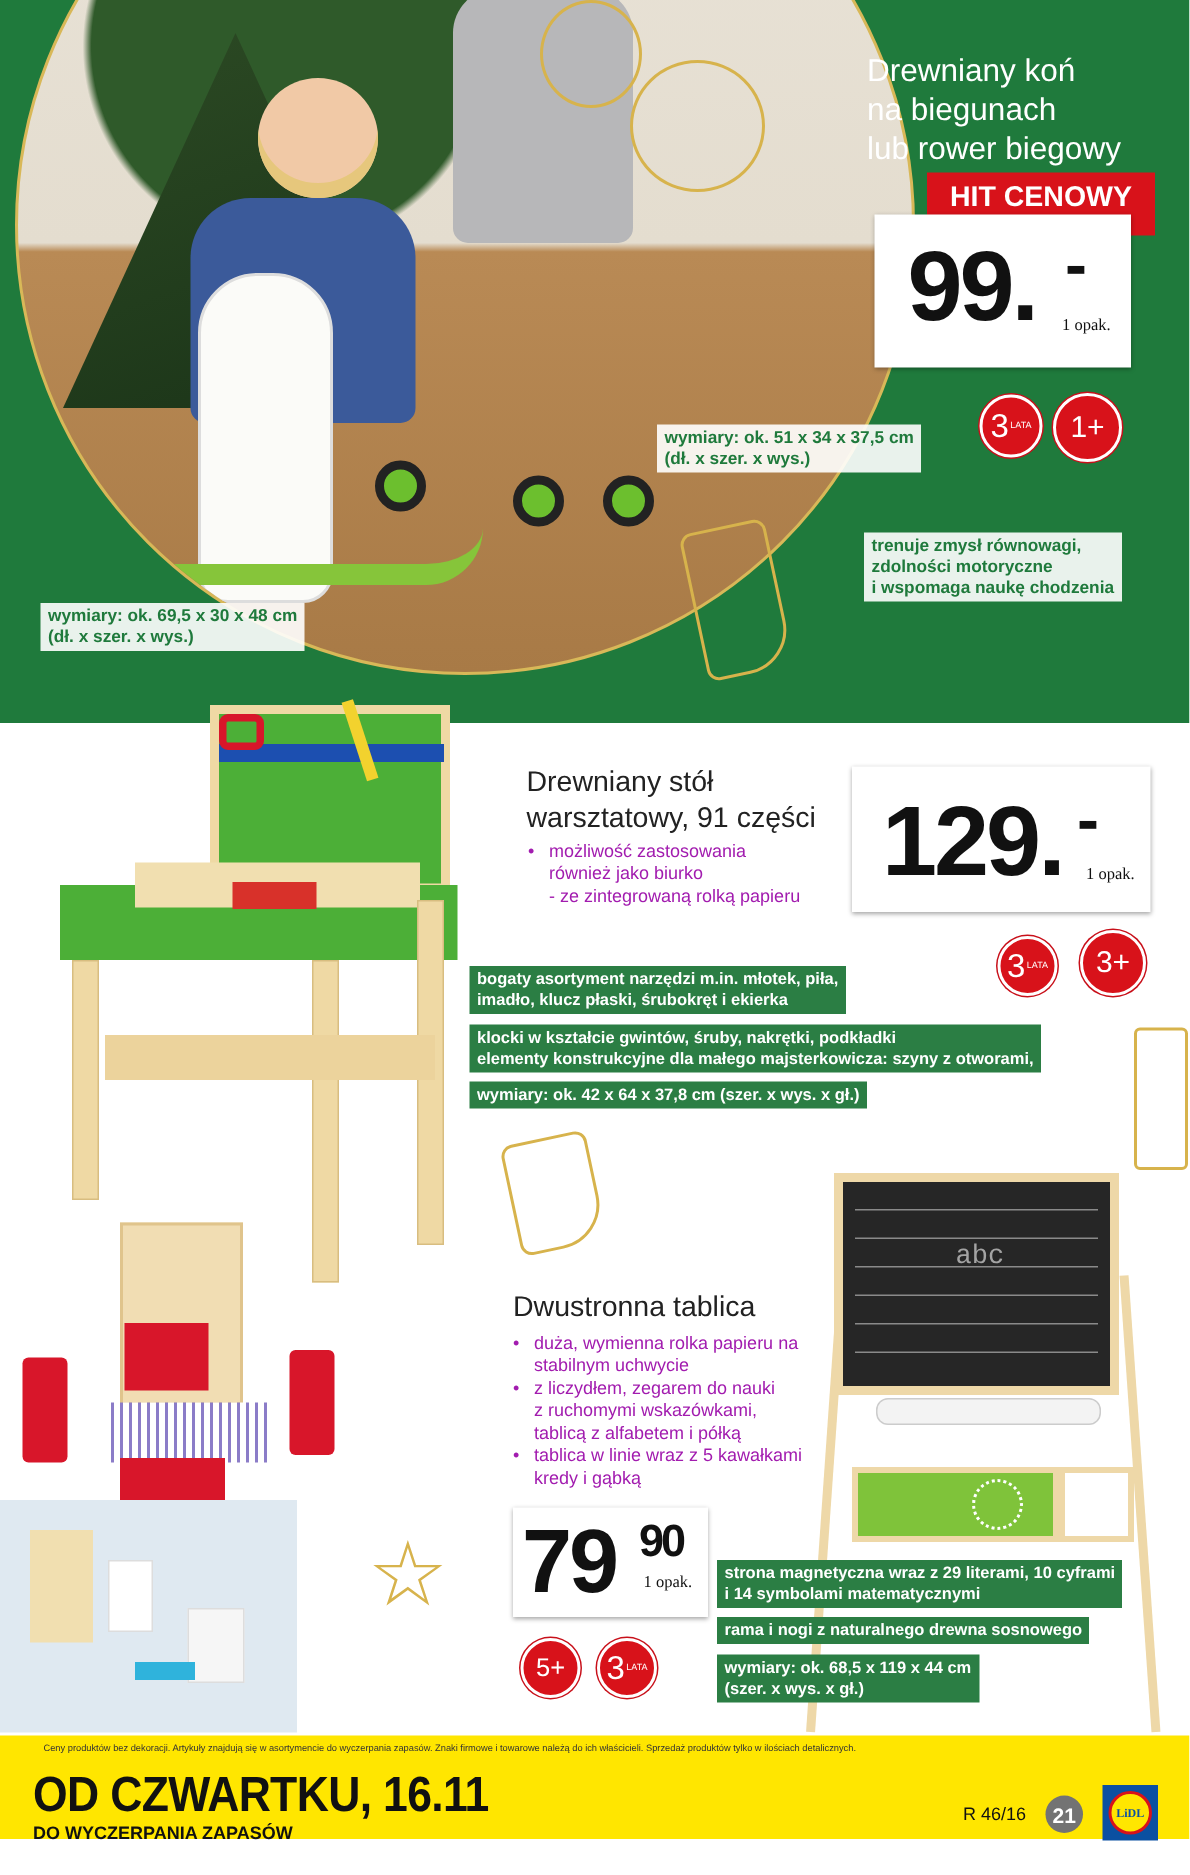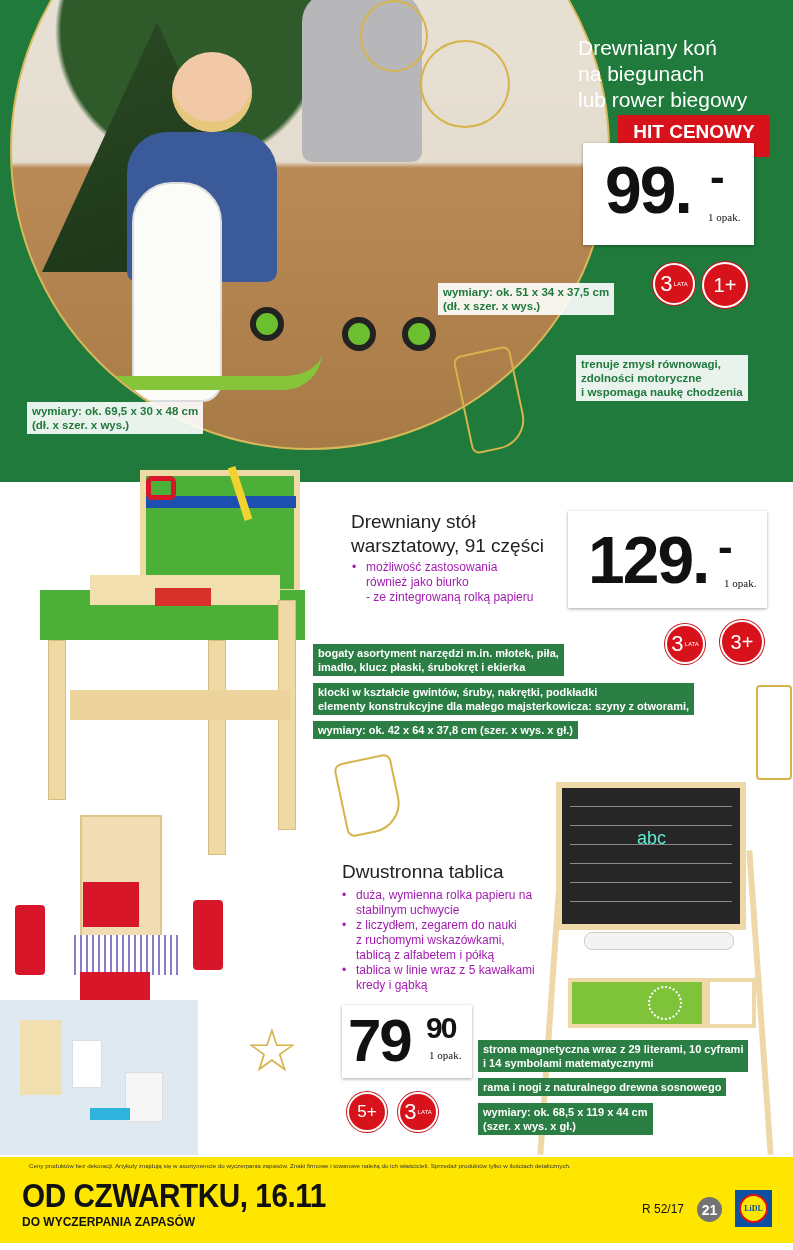--- a/index.html
+++ b/index.html
@@ -43,27 +43,27 @@
   .shelf{left:70px;top:690px;width:220px;height:30px;background:#ecd39c}
   
   .cab{left:80px;top:815px;width:82px;height:122px;background:#f1ddb3;border:2px solid #e0c48c}
   .cabdoor{left:83px;top:882px;width:56px;height:45px;background:#d8162a}
   .table{left:70px;top:935px;width:110px;height:40px;background:repeating-linear-gradient(90deg,#fff 0 4px,#8b7cc8 4px 6px)}
   .chair{background:#d8162a;width:30px;height:70px;border-radius:4px}
   .bath{left:0;top:1000px;width:198px;height:155px;background:#dfe9f1}
   
   .board{left:556px;top:782px;width:190px;height:148px;background:#262626;border:6px solid #eed8a8}
   .board .line{position:absolute;left:8px;right:8px;height:1px;background:#8a8a8a}
-  .abc{color:#5eead4;font-family:Liberation Sans, sans-serif;font-size:18px;left:75px;top:40px}
+  .abc{color:#a3a3a3;font-family:Liberation Mono, monospace;font-size:18px;left:75px;top:40px}
   .roll{left:584px;top:932px;width:150px;height:18px;background:#f3f3f3;border:1px solid #ccc;border-radius:8px}
   .greenpanel{left:568px;top:978px;width:138px;height:50px;background:#7fc33a;border:4px solid #eed8a8}
   .abacus{left:706px;top:978px;width:50px;height:50px;background:#fff;border:4px solid #eed8a8}
   .easel{background:#eed8a8;width:6px}
   
-  .footer{left:0;top:1157px;width:793px;height:86px;background:#ffe600}
+  .footer{left:0;top:1157px;width:793px;height:69px;background:#ffe600}
   .fine{left:29px;top:5px;font-family:"Liberation Sans",sans-serif;font-size:6.2px;color:#333}
   .date{left:22px;top:20px;font-family:"Liberation Sans",sans-serif;font-weight:700;font-size:33px;color:#111;letter-spacing:-0.5px;transform:scaleX(.9);transform-origin:left}
   .sub{left:22px;top:58px;font-family:"Liberation Sans",sans-serif;font-weight:700;font-size:12px;color:#111}
   .ref{left:642px;top:45px;font-family:"Liberation Sans",sans-serif;font-size:12px;color:#111}
   .pgnum{left:697px;top:40px;width:25px;height:25px;border-radius:50%;background:#737373;color:#fff;font-family:"Liberation Sans",sans-serif;font-weight:700;font-size:14px;display:flex;align-items:center;justify-content:center}
   .logo{left:735px;top:33px;width:37px;height:37px;background:#0b50a1;display:flex;align-items:center;justify-content:center}
   .logo .c{width:29px;height:29px;border-radius:50%;background:#ffe600;border:2px solid #d8121a;display:flex;align-items:center;justify-content:center;font-family:"Liberation Serif",serif;font-weight:700;font-size:8px;color:#0b50a1}
 </style>
 </head>
 <body>
@@ -233,18 +233,18 @@
 </div>
 <div class="abs note-g" style="left:478px;top:1103px">
   <div>wymiary: ok. 68,5 x 119 x 44 cm</div>
   <div>(szer. x wys. x gł.)</div>
 </div>
 
 <div class="abs footer">
   <div class="abs fine">Ceny produktów bez dekoracji.  Artykuły znajdują się w asortymencie do wyczerpania zapasów.  Znaki firmowe i towarowe należą do ich właścicieli. Sprzedaż produktów tylko w ilościach detalicznych.</div>
   <div class="abs date">OD CZWARTKU, 16.11</div>
   <div class="abs sub">DO WYCZERPANIA ZAPASÓW</div>
-  <div class="abs ref">R 52/17</div>
+  <div class="abs ref">R 46/16</div>
   <div class="abs pgnum">21</div>
   <div class="abs logo">
     <div class="c">LiDL</div>
   </div>
 </div>
 
 </body></html>

